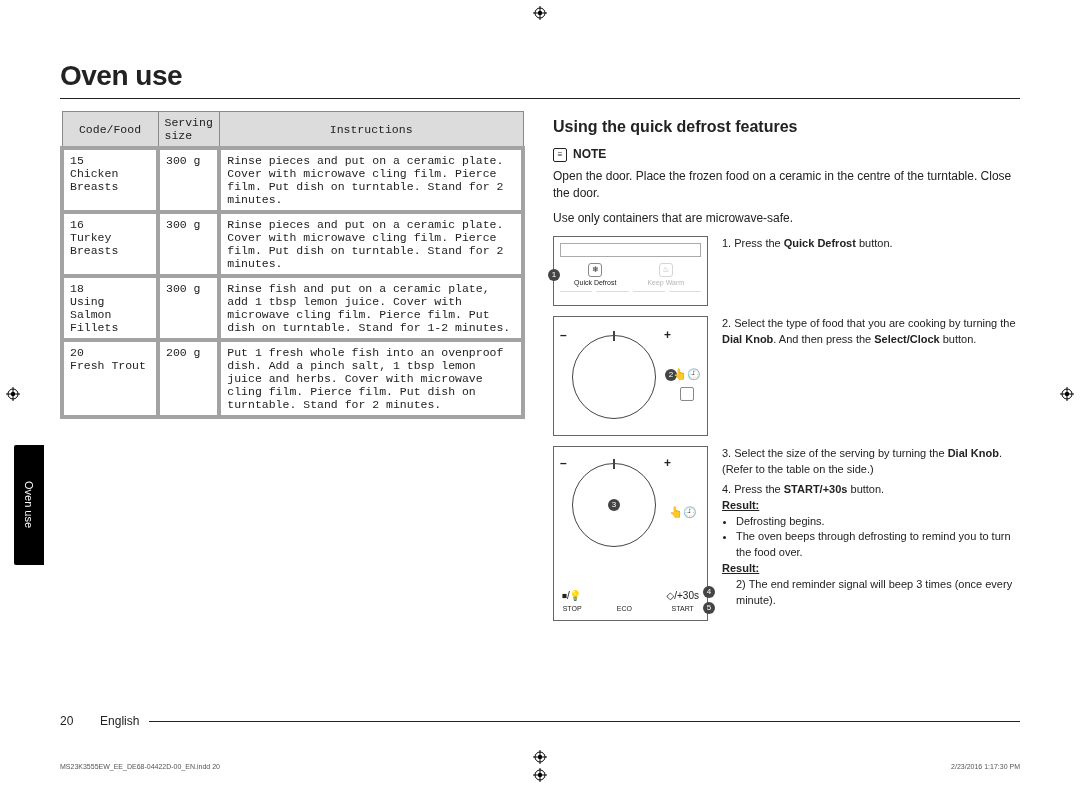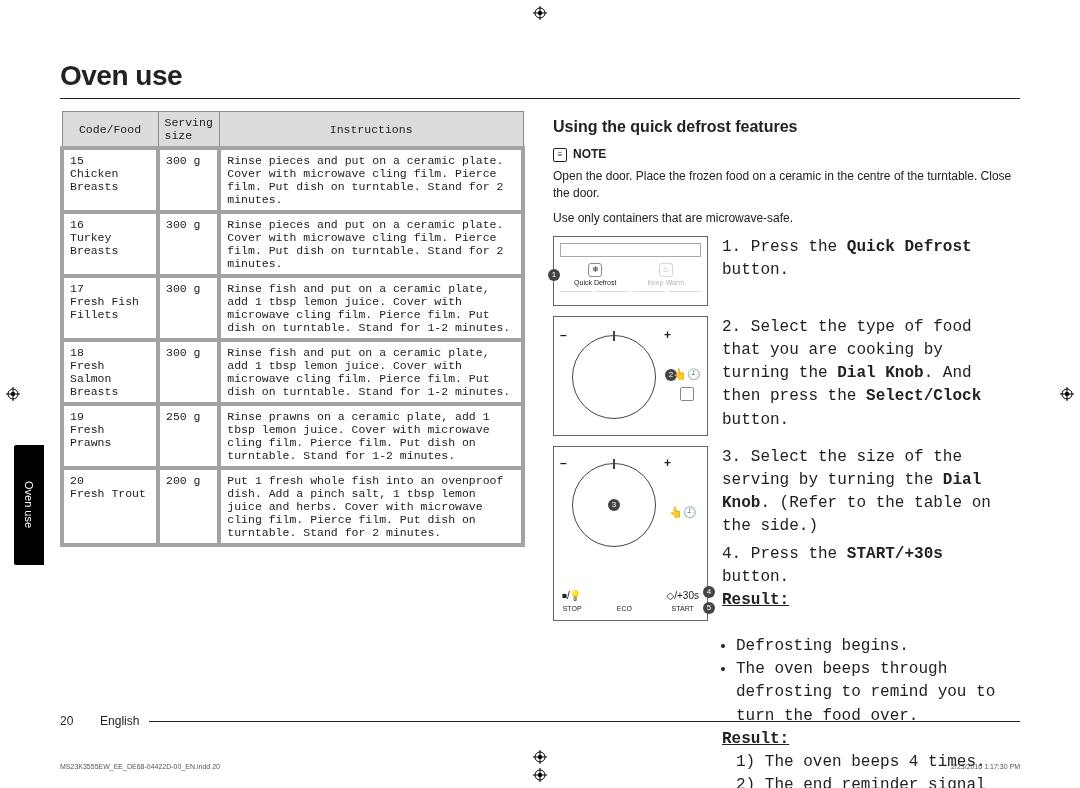--- a/index.html
+++ b/index.html
@@ -21,28 +21,28 @@
   .food .code { width: 96px; }
   .food .size { width: 55px; text-align: left; margin-top: 36px; }
   .food .instr { width: auto; }
 
   
   .subheading { font-size: 16px; font-weight: 700; margin: 4px 0 8px 0; }
   .para { margin-bottom: 8px; }
   .note-row { display: flex; align-items: center; gap: 6px; font-weight: 700; margin: 6px 0 4px 0; font-size: 12px; }
   .note-icon { width: 14px; height: 14px; border: 1.2px solid #222; border-radius: 2px; display: flex; align-items: center; justify-content: center; font-size: 8px; }
   .result-label { font-weight: 700; text-decoration: underline; }
-  .bullets { padding-left: 14px; margin-top: 23px; }
+  .bullets { padding-left: 14px; }
   .bullets li { list-style: disc; }
   .enum { padding-left: 14px; }
   .enum li { list-style: none; }
 
   .step-flex { display: flex; gap: 14px; align-items: flex-start; }
   .diagram { width: 155px; flex-shrink: 0; }
-  .step-text { flex: 1; font-size: 16px; font-family: Liberation Mono, monospace; }
+  .step-text { flex: 1; font-size: 11px; }
   .badge { display: inline-flex; width: 12px; height: 12px; border-radius: 50%; background: #444; color: #fff; font-size: 8px; align-items: center; justify-content: center; margin-right: 2px; vertical-align: middle; }
 
   
   .panel1 { border: 1px solid #666; height: 70px; position: relative; font-size: 7px; }
   .panel1 .display { position:absolute; left:6px; right:6px; top:6px; height:14px; border:1px solid #aaa; }
   .panel1 .btnrow { position:absolute; left:6px; right:6px; top:26px; display:flex; }
   .panel1 .seg { flex:1; text-align:center; }
   .panel1 .seg .ic { width:14px; height:14px; border:1px solid #888; border-radius:3px; margin:0 auto 1px; display:flex; align-items:center; justify-content:center; font-size:8px;}
   .panel1 .lowrow { position:absolute; left:6px; right:6px; bottom:4px; height:10px; display:flex; gap:4px;}
   .panel1 .lowrow span { flex:1; border-top:1px solid #ddd;}
@@ -143,33 +143,23 @@
             <td class="code"><span>15</span><br><span>Chicken Breasts</span></td>
             <td class="size">300 g</td>
             <td>Rinse pieces and put on a ceramic plate. Cover with microwave cling film. Pierce film. Put dish on turntable. Stand for 2 minutes.</td>
           </tr>
           <tr>
             <td class="code"><span>16</span><br><span>Turkey Breasts</span></td>
             <td class="size">300 g</td>
             <td>Rinse pieces and put on a ceramic plate. Cover with microwave cling film. Pierce film. Put dish on turntable. Stand for 2 minutes.</td>
           </tr>
           <tr>
-            <td class="code"><span>17</span><br><span>Fresh Fish Fillets</span></td>
+            <td class="code"><span>18</span><br><span>Using Salmon Fillets</span></td>
             <td class="size">300 g</td>
             <td>Rinse fish and put on a ceramic plate, add 1 tbsp lemon juice. Cover with microwave cling film. Pierce film. Put dish on turntable. Stand for 1-2 minutes.</td>
-          </tr>
-          <tr>
-            <td class="code"><span>18</span><br><span>Fresh Salmon Breasts</span></td>
-            <td class="size">300 g</td>
-            <td>Rinse fish and put on a ceramic plate, add 1 tbsp lemon juice. Cover with microwave cling film. Pierce film. Put dish on turntable. Stand for 1-2 minutes.</td>
-          </tr>
-          <tr>
-            <td class="code"><span>19</span><br><span>Fresh Prawns</span></td>
-            <td class="size">250 g</td>
-            <td>Rinse prawns on a ceramic plate, add 1 tbsp lemon juice. Cover with microwave cling film. Pierce film. Put dish on turntable. Stand for 1-2 minutes.</td>
           </tr>
           <tr>
             <td class="code"><span>20</span><br><span>Fresh Trout</span></td>
             <td class="size">200 g</td>
             <td>Put 1 fresh whole fish into an ovenproof dish. Add a pinch salt, 1 tbsp lemon juice and herbs. Cover with microwave cling film. Pierce film. Put dish on turntable. Stand for 2 minutes.</td>
           </tr>
         </tbody>
       </table>
     </div>
 
@@ -253,21 +243,20 @@
         <div class="step-text">
           <div><span>3. Select the size of the serving by turning the </span><b>Dial Knob</b><span>. (Refer to the table on the side.)</span></div>
           <div style="margin-top:4px"><span>4. Press the </span><b>START/+30s</b><span> button.</span></div>
           <div><span class="result-label">Result:</span></div>
           <ul class="bullets">
             <li>Defrosting begins.</li>
             <li>The oven beeps through defrosting to remind you to turn the food over.</li>
           </ul>
           <div><span class="result-label">Result:</span></div>
           <ul class="enum">
-            <li>1)  The oven beeps 4 times.</li>
             <li>2)  The end reminder signal will beep 3 times (once every minute).</li>
           </ul>
         </div>
       </div>
 
     </div>
   </div>
 
   <div class="footer">
     <span>20</span>&nbsp;&nbsp;

